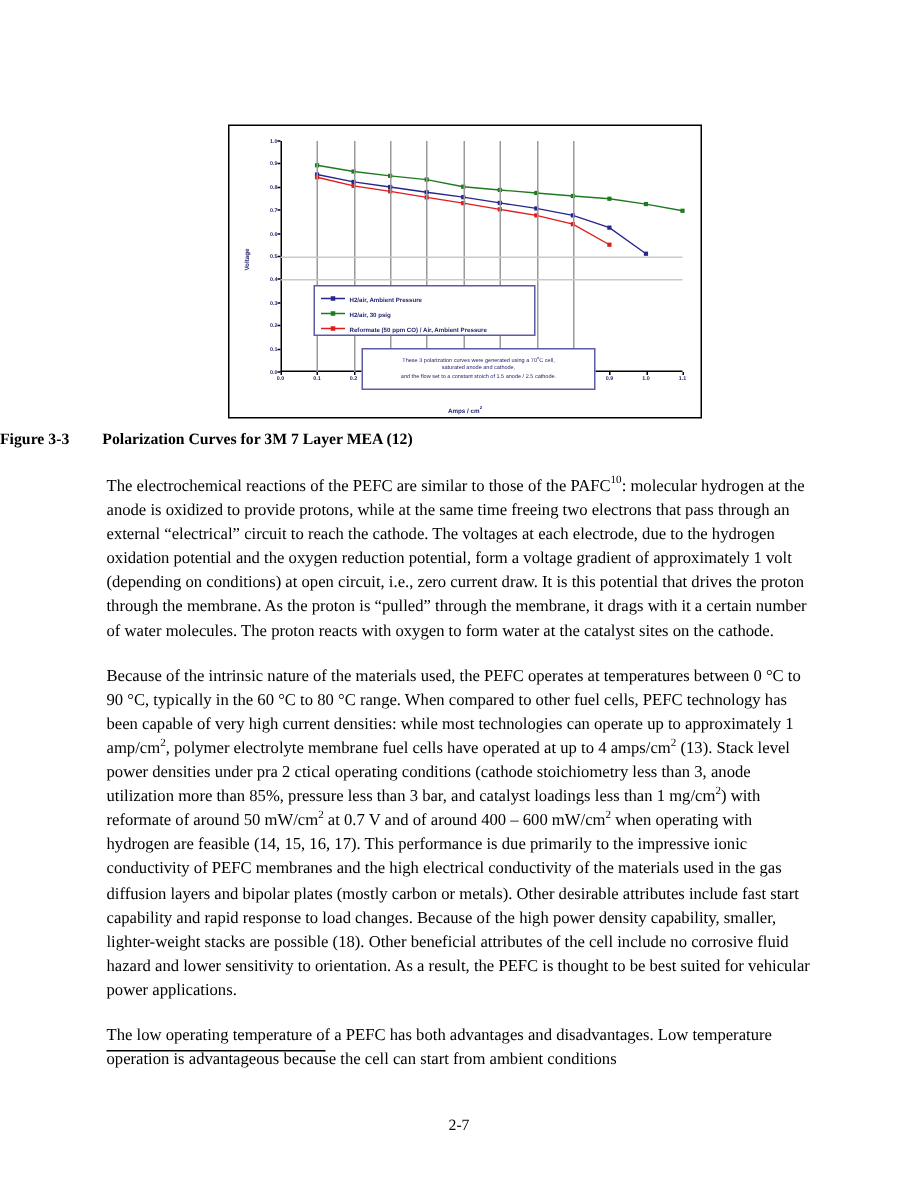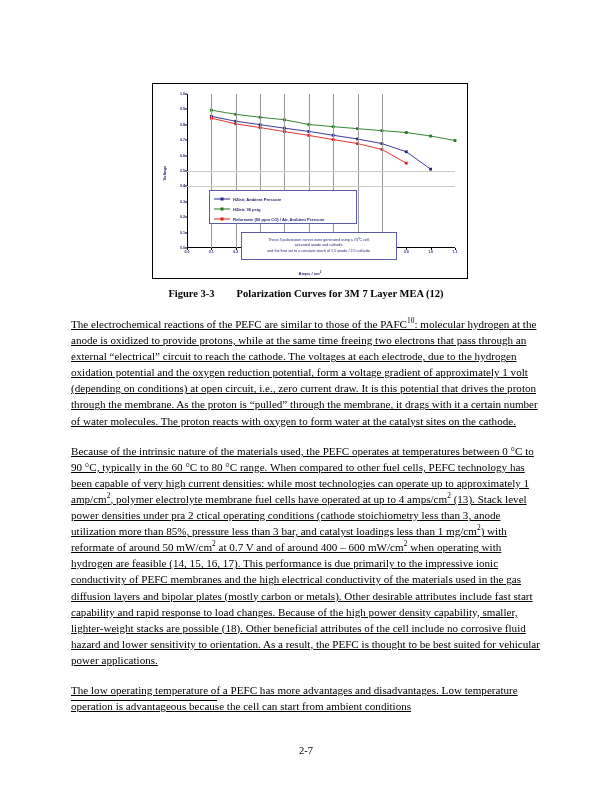--- a/index.html
+++ b/index.html
@@ -121,30 +121,29 @@
   .note-line {
     font-size:3.7px;
     font-family:"Liberation Sans", sans-serif;
     color:#1f1f6b; white-space:nowrap; line-height:1.5;
   }
   .note-line sup { font-size:2.8px; vertical-align:super; }
 
   
   .caption {
     position:absolute; left:0; right:0; top:288px;
-    text-align:center;
     font-size:10.5px; font-weight:bold;
     font-family:"Liberation Serif", serif;
   }
   .caption .cap-num { margin-right:22px; }
 
   
   .body-col {
     position:absolute;
-    left:71px; top:316px; width:472px;text-decoration:underline;
+    left:71px; top:316px; width:472px;
   }
   p.para {
     margin:0 0 14px 0;
     font-size:11.1px;
     line-height:16.1px;
     text-align:left;
     font-family:"Liberation Serif", serif;
   }
   sup { font-size:7.4px; vertical-align:super; line-height:0; }
 
@@ -303,19 +302,19 @@
 
   <div class="caption">
     <span class="cap-num">Figure 3-3</span><span>Polarization Curves for 3M 7 Layer MEA (12)</span>
   </div>
 
   <div class="body-col">
     <p class="para"><span>The electrochemical reactions of the PEFC are similar to those of the PAFC</span><sup>10</sup><span>:  molecular hydrogen at the anode is oxidized to provide protons, while at the same time freeing two electrons that pass through an external “electrical” circuit to reach the cathode.  The voltages at each electrode, due to the hydrogen oxidation potential and the oxygen reduction potential, form a voltage gradient of approximately 1 volt (depending on conditions) at open circuit, i.e., zero current draw.  It is this potential that drives the proton through the membrane.  As the proton is “pulled” through the membrane, it drags with it a certain number of water molecules.  The proton reacts with oxygen to form water at the catalyst sites on the cathode.</span></p>
 
     <p class="para"><span>Because of the intrinsic nature of the materials used, the PEFC operates at temperatures between 0 °C to 90 °C, typically in the 60 °C to 80 °C range.  When compared to other fuel cells, PEFC technology has been capable of very high current densities:  while most technologies can operate up to approximately 1 amp/cm</span><sup>2</sup><span>, polymer electrolyte membrane fuel cells have operated at up to 4 amps/cm</span><sup>2</sup><span> (13).  Stack level power densities under pra 2 ctical operating conditions (cathode stoichiometry less than 3, anode utilization more than 85%, pressure less than 3 bar, and catalyst loadings less than 1 mg/cm</span><sup>2</sup><span>) with reformate of around 50 mW/cm</span><sup>2</sup><span> at 0.7 V and of around 400 – 600 mW/cm</span><sup>2</sup><span> when operating with hydrogen are feasible (14, 15, 16, 17). This performance is due primarily to the impressive ionic conductivity of PEFC membranes and the high electrical conductivity of the materials used in the gas diffusion layers and bipolar plates (mostly carbon or metals).  Other desirable attributes include fast start capability and rapid response to load changes.  Because of the high power density capability, smaller, lighter-weight stacks are possible (18).  Other beneficial attributes of the cell include no corrosive fluid hazard and lower sensitivity to orientation.  As a result, the PEFC is thought to be best suited for vehicular power applications.</span></p>
 
-    <p class="para">The low operating temperature of a PEFC has more advantages and disadvantages.  Low temperature operation is advantageous because the cell can start from ambient conditions</p>
+    <p class="para">The low operating temperature of a PEFC has both advantages and disadvantages.  Low temperature operation is advantageous because the cell can start from ambient conditions</p>
   </div>
 
   <div class="footnote-rule"></div>
 
   <div class="page-number">2-7</div>
 </div>
 
 </body></html>

